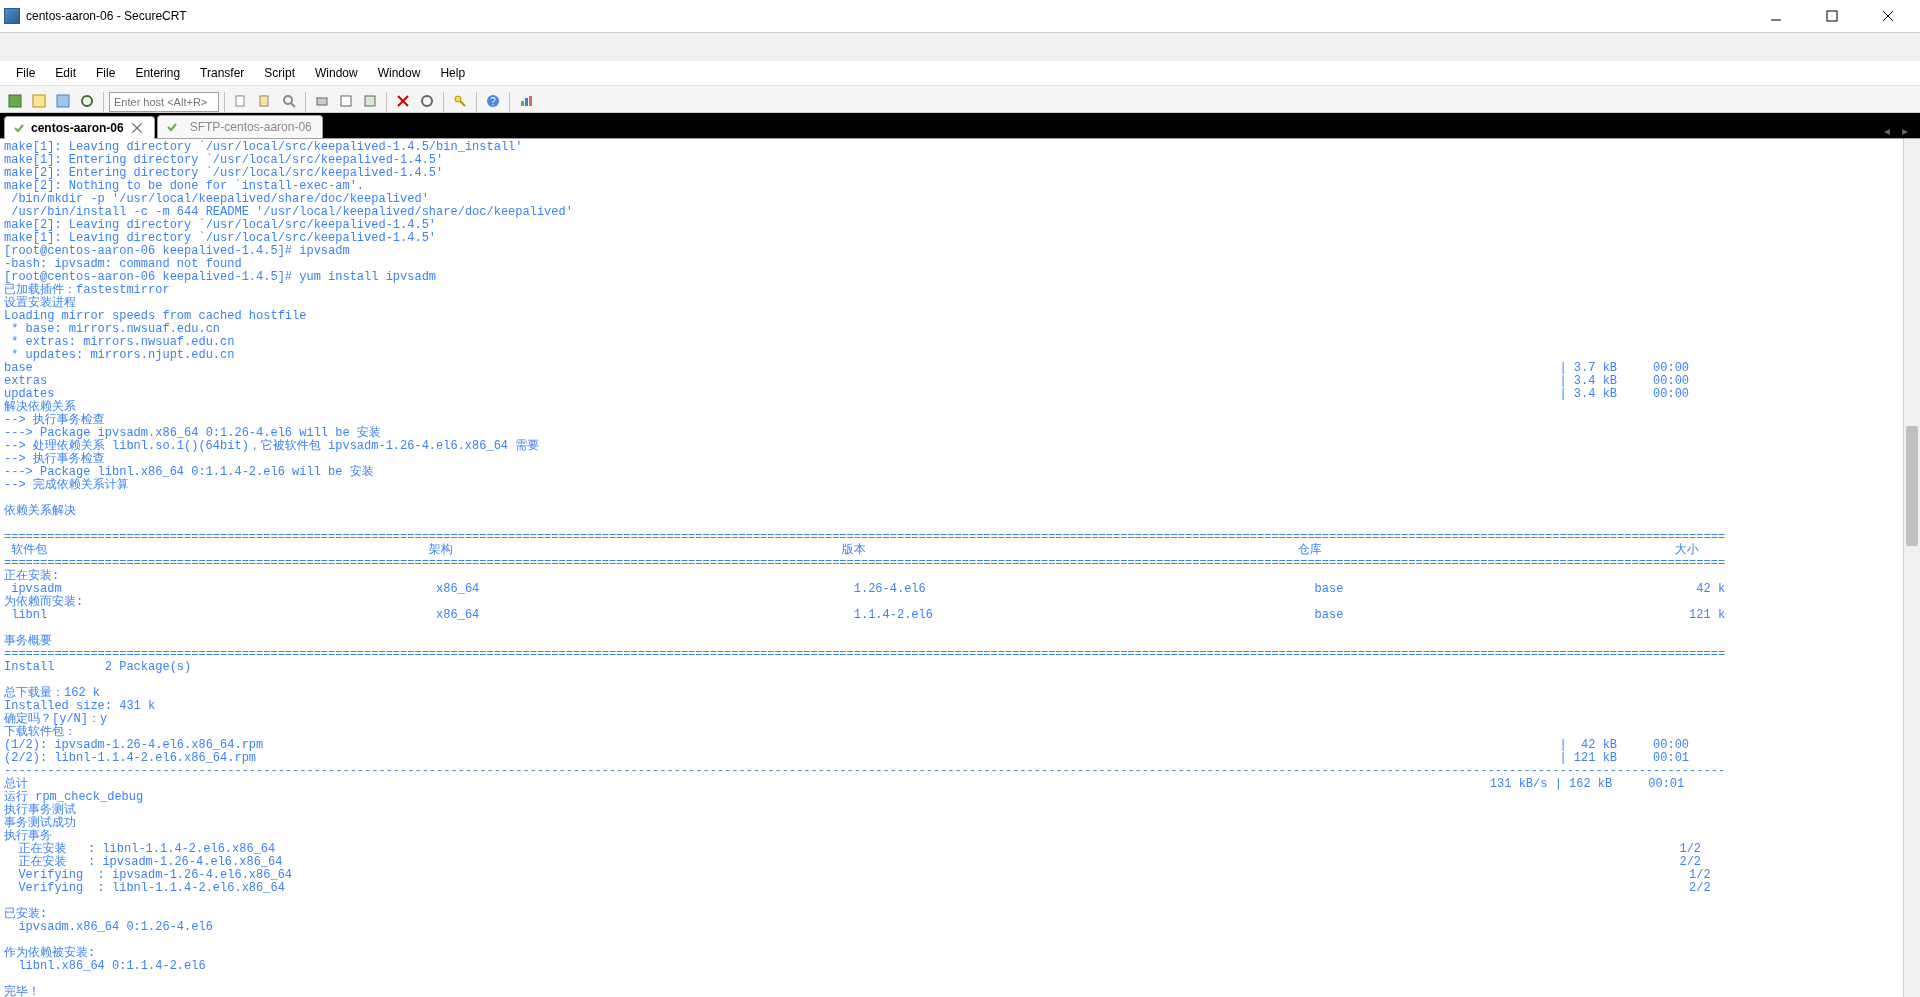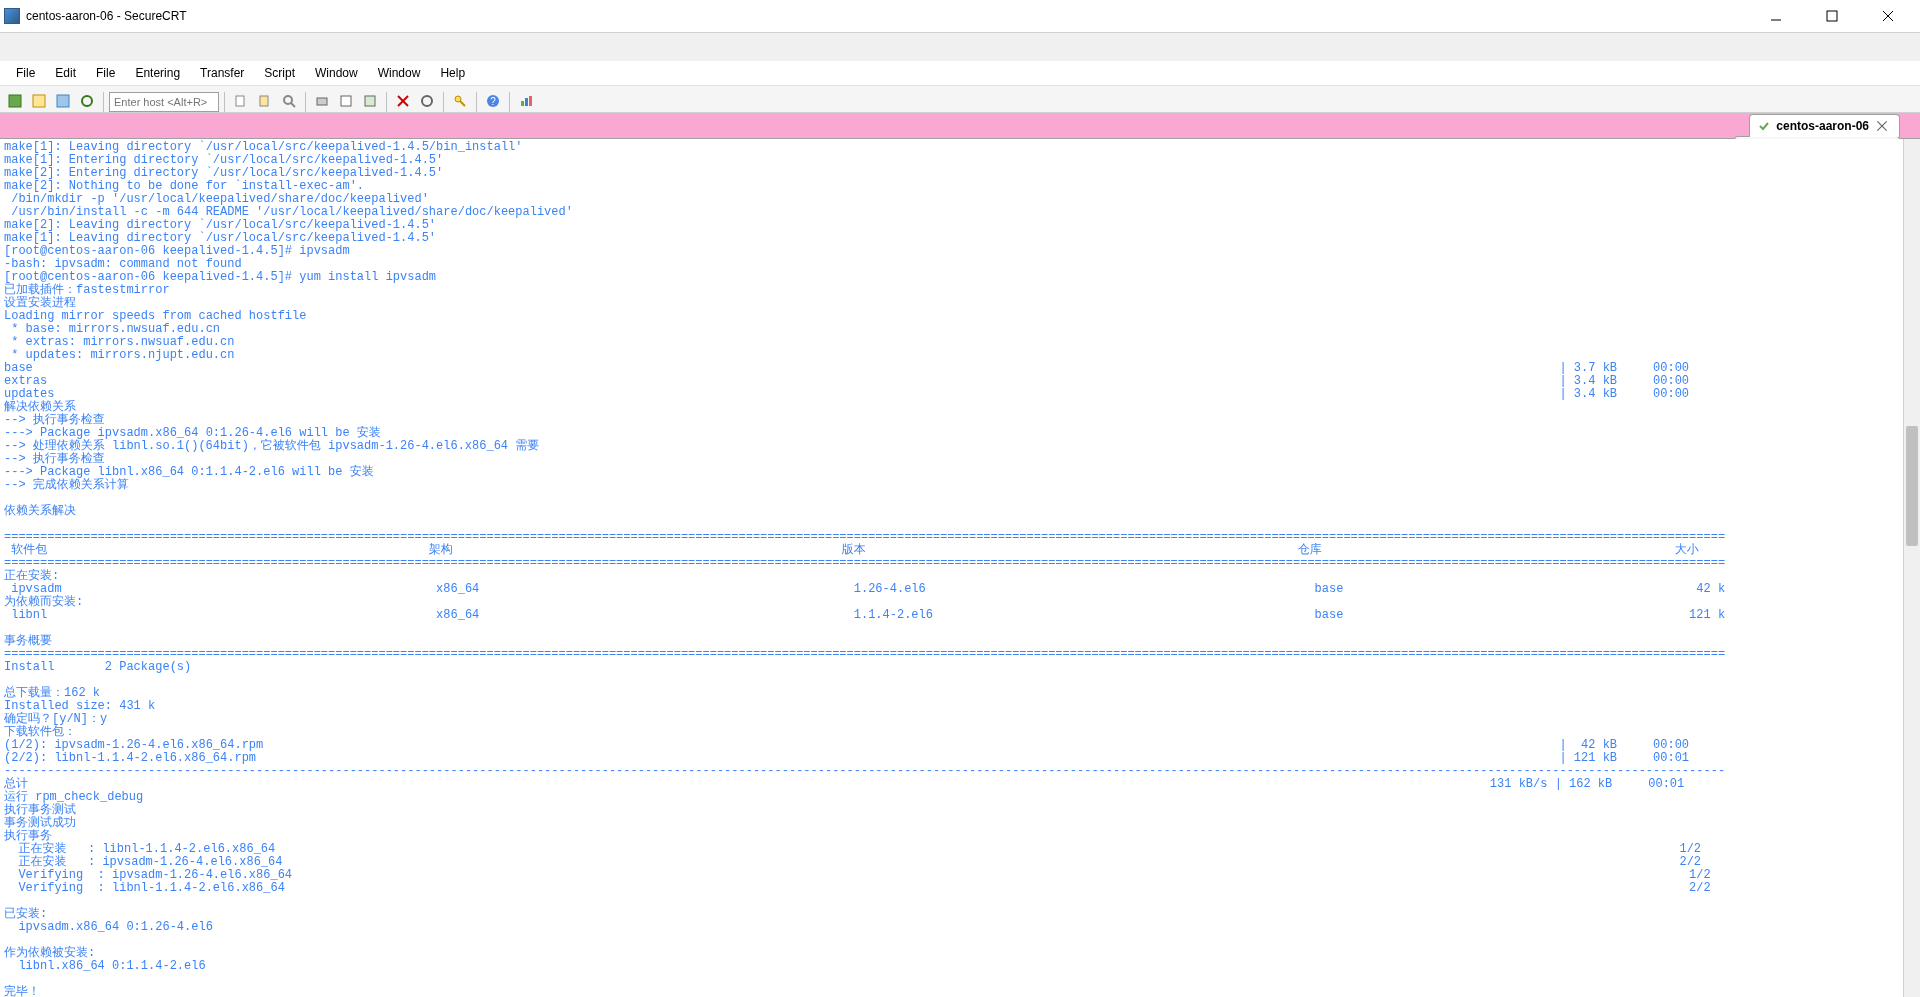--- a/index.html
+++ b/index.html
@@ -63,27 +63,26 @@
     .tb-sep { width: 1px; height: 20px; background: #c0c0c0; margin: 0 3px; }
     .host-input {
       height: 20px;
       width: 110px;
       padding: 0 4px;
       border: 1px solid #a0a0a0;
       font-size: 11px;
       color: #888;
     }
     .tabbar {
-      background: #f9a8d4;
+      background: #000000;
       height: 26px;
       display: flex;
       align-items: flex-end;
-      padding: 0 18px;
+      padding: 0 4px;
       border-bottom: 1px solid #a0a0a0;
-      flex-direction: column;
     }
     .tab {
       display: flex;
       align-items: center;
       padding: 4px 10px 4px 8px;
       border: 1px solid #a0a0a0;
       border-bottom: none;
       border-radius: 4px 4px 0 0;
       background: #f8f8f8;
       margin-right: 2px;

